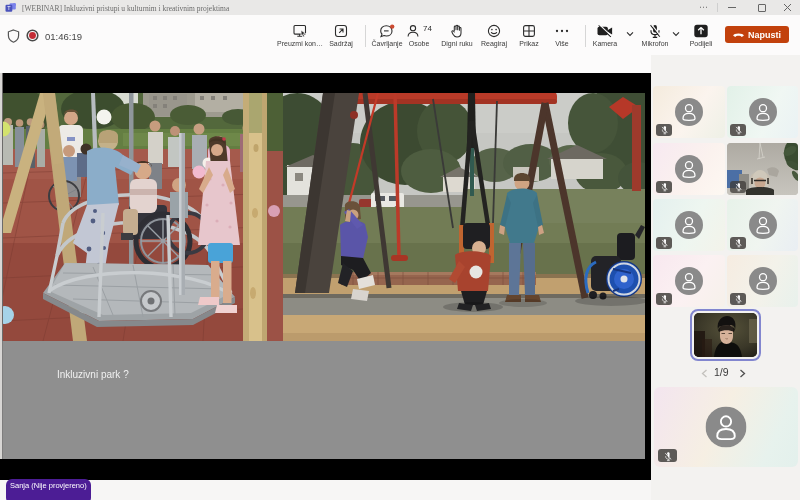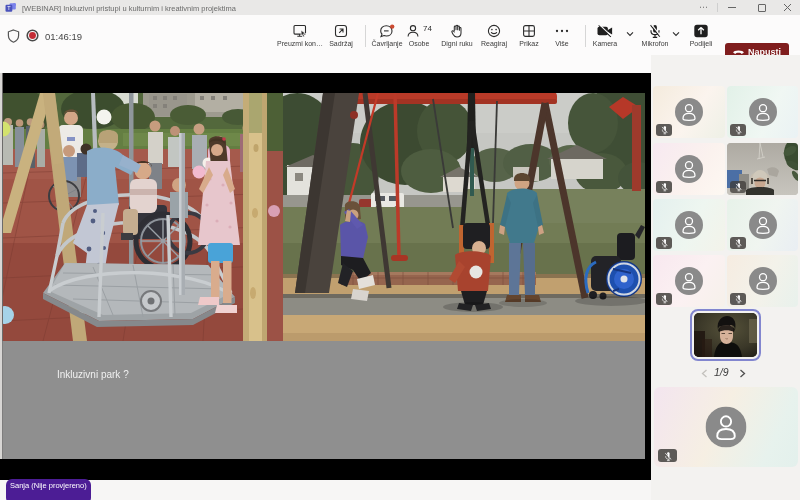--- a/index.html
+++ b/index.html
@@ -1,19 +1,19 @@
 <!DOCTYPE html>
 <html><head>
 <meta charset="utf-8">
 <style>
   html,body{margin:0;padding:0;width:800px;height:500px;overflow:hidden;
     font-family:"Liberation Sans",sans-serif;background:#fff;}
   .abs{position:absolute;}
   #titlebar{left:0;top:0;width:800px;height:15px;background:#e9e8e7;}
-  #titletxt{left:22px;top:4px;font-size:7.5px;color:#6b6b6b;}
+  #titletxt{left:22px;top:4px;font-size:7.5px;color:#6b6b6b;font-family:Liberation Serif, serif;}
   #toolbar{left:0;top:15px;width:800px;height:58px;background:#fcfbfb;}
   #sidebar{left:651px;top:55px;width:149px;height:445px;background:#f3f2f0;}
   #stage{left:0;top:73px;width:651px;height:407px;background:#000;}
   #bottomstrip{left:0;top:480px;width:651px;height:20px;background:#f7f6f5;}
   .btnlabel{position:absolute;top:19px;left:0;width:100%;text-align:center;
     font-size:7px;color:#3a3a3a;white-space:nowrap;}
   .tbtn{position:absolute;top:21px;height:30px;}
   .tbicon{position:absolute;top:3px;left:50%;transform:translateX(-50%);}
   .tile{position:absolute;border-radius:4px;overflow:hidden;}
   .badge{position:absolute;left:3px;bottom:2px;width:16px;height:12px;
@@ -153,21 +153,21 @@
   </svg>
 
   <div class="tbtn" style="left:681px;width:40px">
     <svg class="tbicon" width="15" height="14" viewBox="0 0 15 14">
       <rect x="0.8" y="0.8" width="13.4" height="12.4" rx="2.6" fill="#1f1f1f"></rect>
       <path d="M7.5 10.2 V4 M7.5 3.4 L4.7 6.2 M7.5 3.4 L10.3 6.2" stroke="#fff" stroke-width="1.3" fill="none"></path>
     </svg>
     <div class="btnlabel">Podijeli</div>
   </div>
 
-  <div class="abs" style="left:725px;top:26px;width:64px;height:17px;background:#7f1d1d;border-radius:3px;margin-top:17px;">
+  <div class="abs" style="left:725px;top:26px;width:64px;height:17px;background:#c2410c;border-radius:3px;">
     <svg class="abs" style="left:7px;top:5px" width="13" height="8" viewBox="0 0 13 8">
       <path d="M1.2 4.8 C1.2 1.8 11.8 1.8 11.8 4.8 L9.6 6 C9.1 4.4 3.9 4.4 3.4 6 Z" fill="#fff"></path>
     </svg>
     <div class="abs" style="left:23px;top:4px;font-size:9px;font-weight:bold;color:#fff;">Napusti</div>
   </div>
 </div>
 
 <div class="abs" id="stage"></div>
 <svg class="abs" style="left:0;top:73px" width="651" height="407" viewBox="0 0 651 407">
   <rect width="651" height="407" fill="#000"></rect>
@@ -687,21 +687,21 @@
         <path d="M24 17 L27 12.5 L36 12 L41 16 L40 19 C36 16.5 29 16.5 25 19 Z" fill="#161210" opacity="0.9"></path>
         <path d="M27.5 20.5 H31 M34.5 20.5 H38" stroke="#5c4a3c" stroke-width="1.1"></path>
         <path d="M31.5 25.5 C32 26 33.5 26 34 25.5" stroke="#8c6b55" stroke-width="0.8" fill="none"></path>
       </svg>
     </div>
   </div>
 
   <svg class="abs" style="left:701px;top:369px" width="7" height="9" viewBox="0 0 7 9">
     <path d="M5.5 1 L1.5 4.5 L5.5 8" fill="none" stroke="#c3c1bd" stroke-width="1.3"></path>
   </svg>
-  <div class="abs" style="left:714px;top:366px;font-size:10.5px;color:#3b3b3b;font-style:italic;">1/9</div>
+  <div class="abs" style="left:714px;top:366px;font-size:10.5px;color:#3b3b3b;">1/9</div>
   <svg class="abs" style="left:739px;top:369px" width="7" height="9" viewBox="0 0 7 9">
     <path d="M1.5 1 L5.5 4.5 L1.5 8" fill="none" stroke="#4f4f4f" stroke-width="1.3"></path>
   </svg>
 
   <div class="tile" style="left:654px;top:387px;width:144px;height:80px;border-radius:6px;background:linear-gradient(115deg,#f3e5ef 0%,#f6efe3 45%,#e7f2ed 80%,#e3f0ec 100%)">
     <svg class="avatar" width="41" height="41" viewBox="0 0 28 28">
         <use href="#persona"></use>
       </svg>
     <div class="badge" style="left:4px;bottom:5px;width:19px;height:13px;">
         <svg style="position:absolute;left:3px;top:0.5px" width="14" height="13" viewBox="0 0 16 13">

